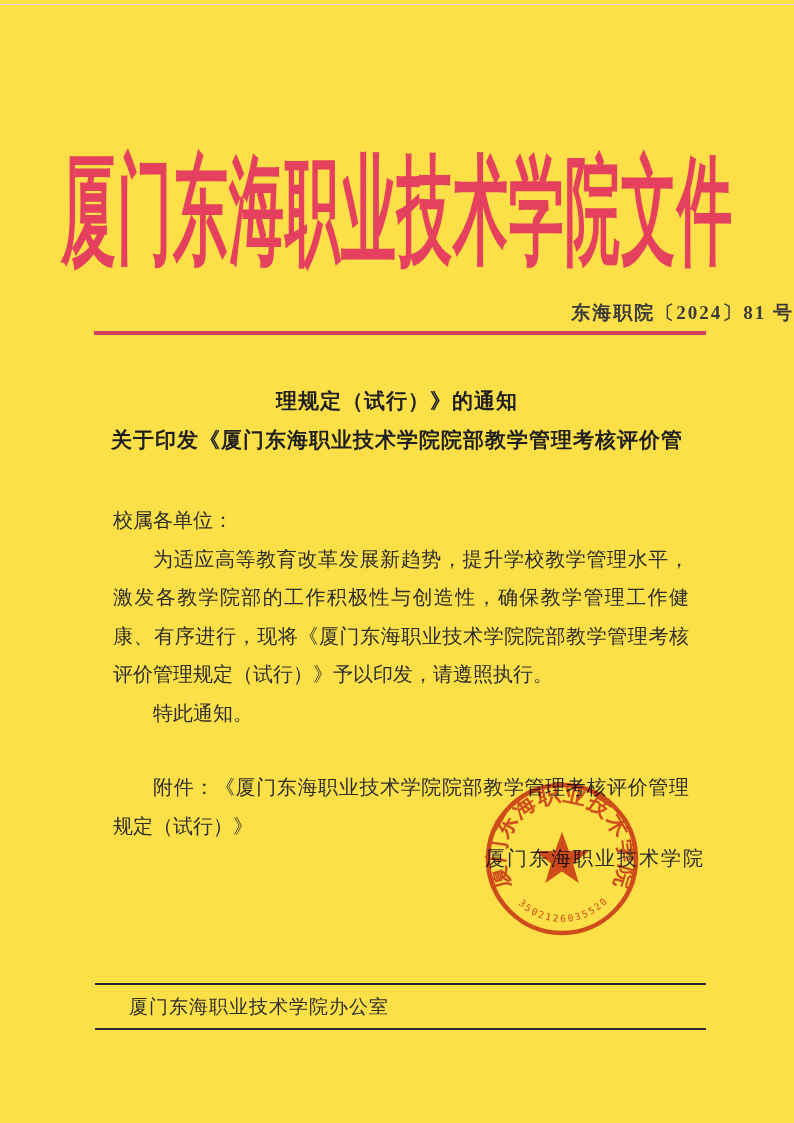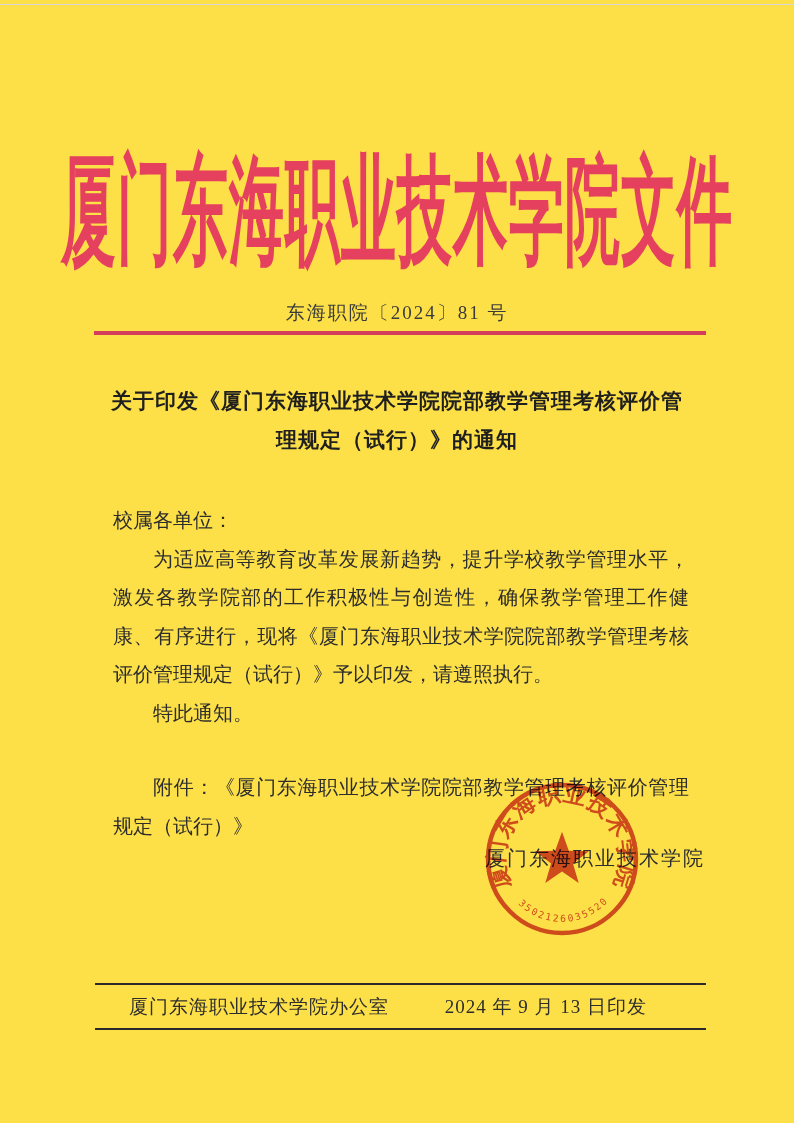--- a/index.html
+++ b/index.html
@@ -13,21 +13,21 @@
   .header-title {
     position:absolute; top:133px; left:0; width:100%;
     text-align:center; white-space:nowrap;
     font-size:55px; font-weight:bold; letter-spacing:1px;
     color:#e5415f;
     transform:scale(1,2.15); transform-origin:50% 0;
   }
 
   .doc-number {
     position:absolute; top:300px; left:0; width:100%;
-    text-align:center; font-size:19px; letter-spacing:2px; color:#3a3a3a;
+    text-align:right; font-size:19px; letter-spacing:2px; color:#3a3a3a;font-weight:bold;
   }
 
   .red-line {
     position:absolute; top:331px; left:94px; width:612px; height:4px;
     background:#d43d5b;
   }
 
   .title {
     position:absolute; top:381px; left:60px; right:60px;
     text-align:center; font-size:21px; line-height:39px; letter-spacing:1px;
@@ -65,22 +65,22 @@
 
   <div class="scan-edge"></div>
 
   <div class="header-title">厦门东海职业技术学院文件</div>
 
   <div class="doc-number">东海职院〔2024〕81 号</div>
 
   <div class="red-line"></div>
 
   <div class="title">
+    <div>理规定（试行）》的通知</div>
     <div>关于印发《厦门东海职业技术学院院部教学管理考核评价管</div>
-    <div>理规定（试行）》的通知</div>
   </div>
 
   <div class="body-text">
     <div class="salutation">校属各单位：</div>
     <div class="para">为适应高等教育改革发展新趋势，提升学校教学管理水平，激发各教学院部的工作积极性与创造性，确保教学管理工作健康、有序进行，现将《厦门东海职业技术学院院部教学管理考核评价管理规定（试行）》予以印发，请遵照执行。</div>
     <div class="para">特此通知。</div>
     <div class="attachment">附件：《厦门东海职业技术学院院部教学管理考核评价管理规定（试行）》</div>
   </div>
 
   <div class="signature-org">厦门东海职业技术学院</div>
@@ -97,18 +97,17 @@
     </text>
     <text font-size="9.5" fill="#cc4650" letter-spacing="2" font-family="DejaVu Sans Mono, monospace">
       <textPath href="#sealArcBottom" startOffset="6">3502126035520</textPath>
     </text>
   </svg>
 
   <div class="footer">
     <div class="footer-rule"></div>
     <div class="footer-row">
       <span>厦门东海职业技术学院办公室</span>
-      <span>2024 年 9 月 13 日印发</span>
     </div>
     <div class="footer-rule"></div>
   </div>
 
 </div>
 
 </body></html>

